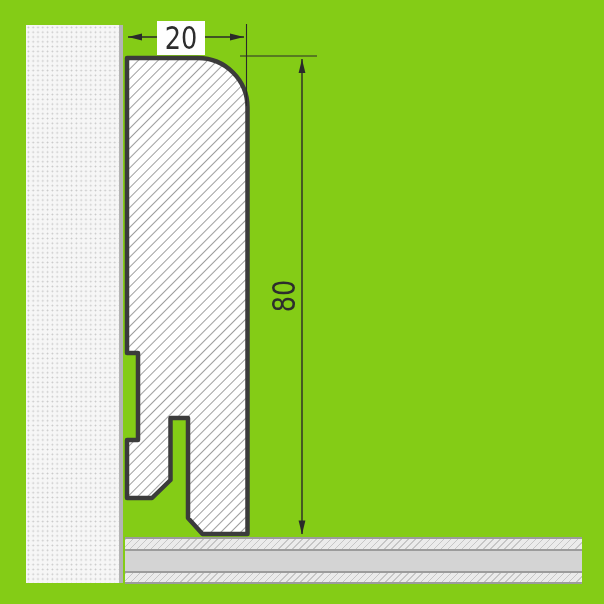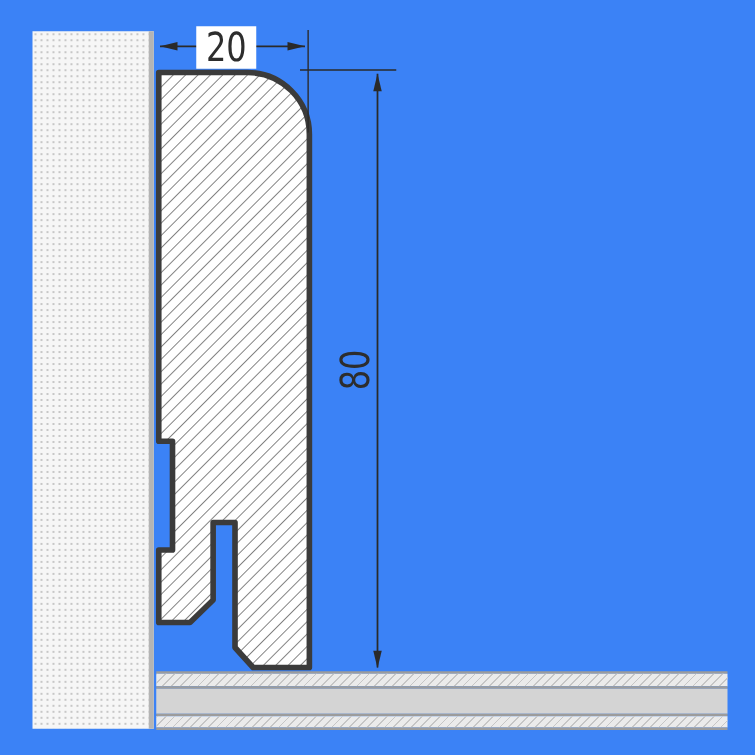--- a/index.html
+++ b/index.html
@@ -5,21 +5,21 @@
   html, body {
     margin: 0;
     padding: 0;
     background: #ffffff;
     font-family: "DejaVu Sans", "Liberation Sans", sans-serif;
   }
   .canvas {
     position: relative;
     width: 604px;
     height: 604px;
-    background: #3b82f6;
+    background: #84cc16;
     overflow: hidden;
   }
 
   
   .wall {
     position: absolute;
     left: 26px;
     top: 25px;
     width: 93px;
     height: 558px;

